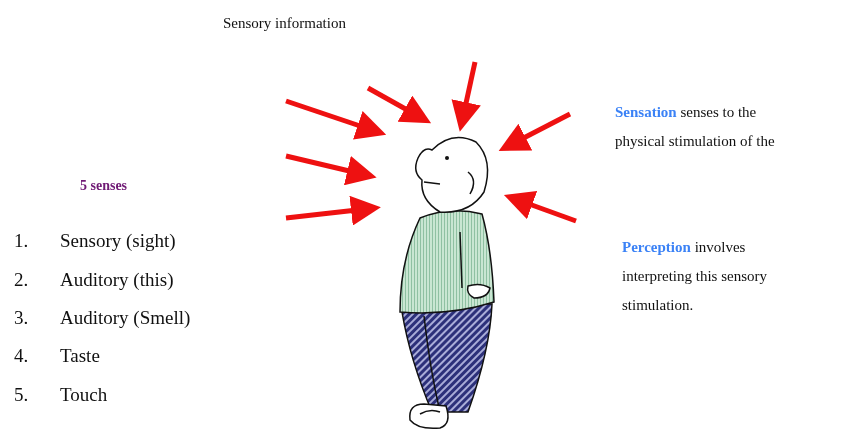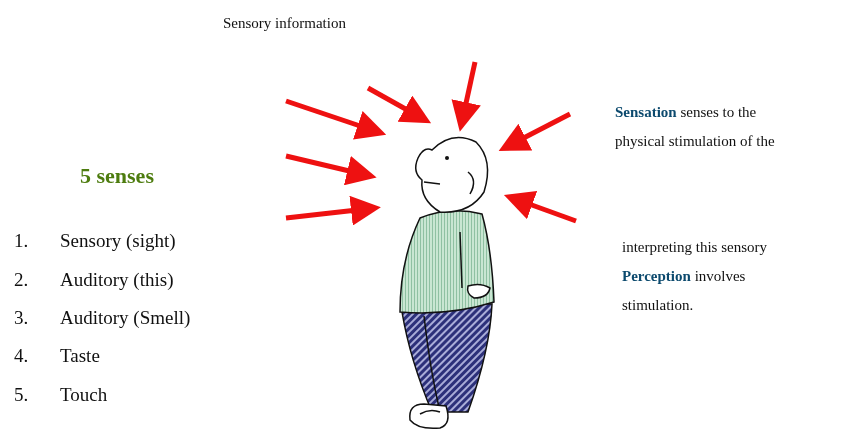--- a/index.html
+++ b/index.html
@@ -1,20 +1,20 @@
 <!DOCTYPE html>
 <html><head>
 <meta charset="utf-8">
 <style>
   html, body { margin:0; padding:0; background:#ffffff; }
   body { width:851px; height:444px; position:relative; overflow:hidden;
          font-family:"Liberation Serif", serif; color:#111; }
   .txt { position:absolute; font-size:15px; line-height:29px; white-space:nowrap; }
-  .accent { color:#0c4a6e; font-weight:bold; }
-  .senses-title { position:absolute; left:80px; top:163px; font-size:22px; font-weight:bold; color:#4d7c0f; }
+  .accent { color:#3b82f6; font-weight:bold; }
+  .senses-title { position:absolute; left:80px; top:178px; font-size:14px; font-weight:bold; color:#701a75; }
   .sense-row { position:absolute; left:14px; font-size:19px; }
   .sense-num { position:absolute; left:0; width:30px; }
   .sense-label { position:absolute; left:46px; white-space:nowrap; }
   svg.art { position:absolute; left:0; top:0; }
 </style>
 </head>
 <body>
 
 <svg class="art" width="851" height="444" viewBox="0 0 851 444">
   <defs>
@@ -64,22 +64,22 @@
 <div class="txt" style="left:223px; top:9px;">
   <div>Sensory information</div>
 </div>
 
 <div class="txt" style="left:615px; top:98px;">
   <div><span class="accent">Sensation</span><span> senses to the</span></div>
   <div>physical  stimulation of the</div>
 </div>
 
 <div class="txt" style="left:622px; top:233px;">
+  <div><span class="accent">Perception</span><span> involves</span></div>
   <div>interpreting  this sensory</div>
-  <div><span class="accent">Perception</span><span> involves</span></div>
   <div>stimulation.</div>
 </div>
 
 <div class="senses-title">5 senses</div>
 
 <div class="sense-row" style="top:230px;">
   <span class="sense-num">1.</span>
   <span class="sense-label">Sensory (sight)</span>
 </div>
 <div class="sense-row" style="top:269px;">

